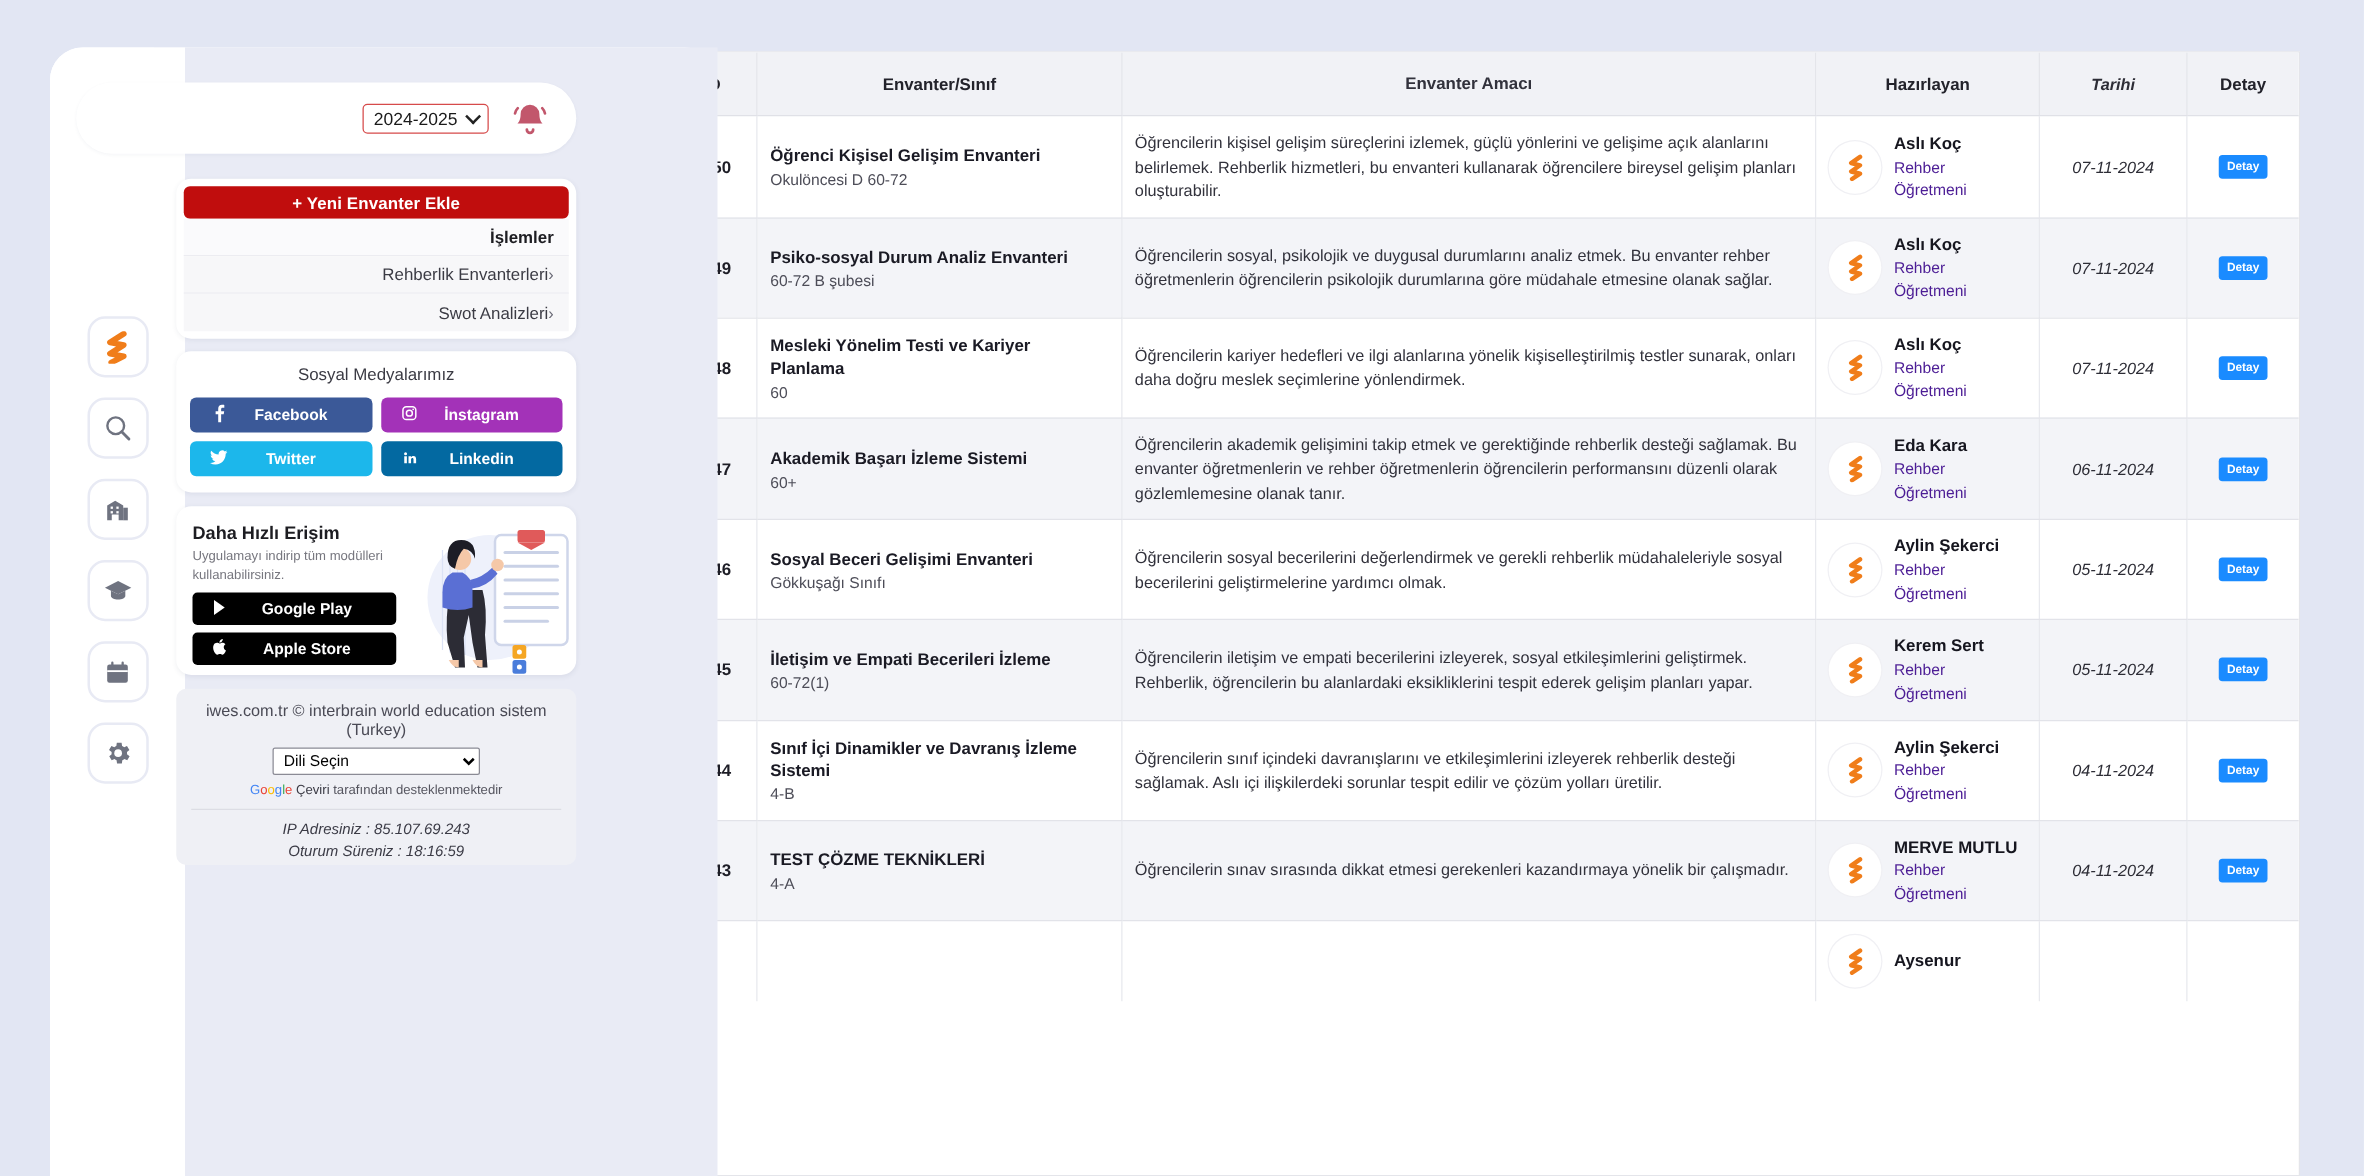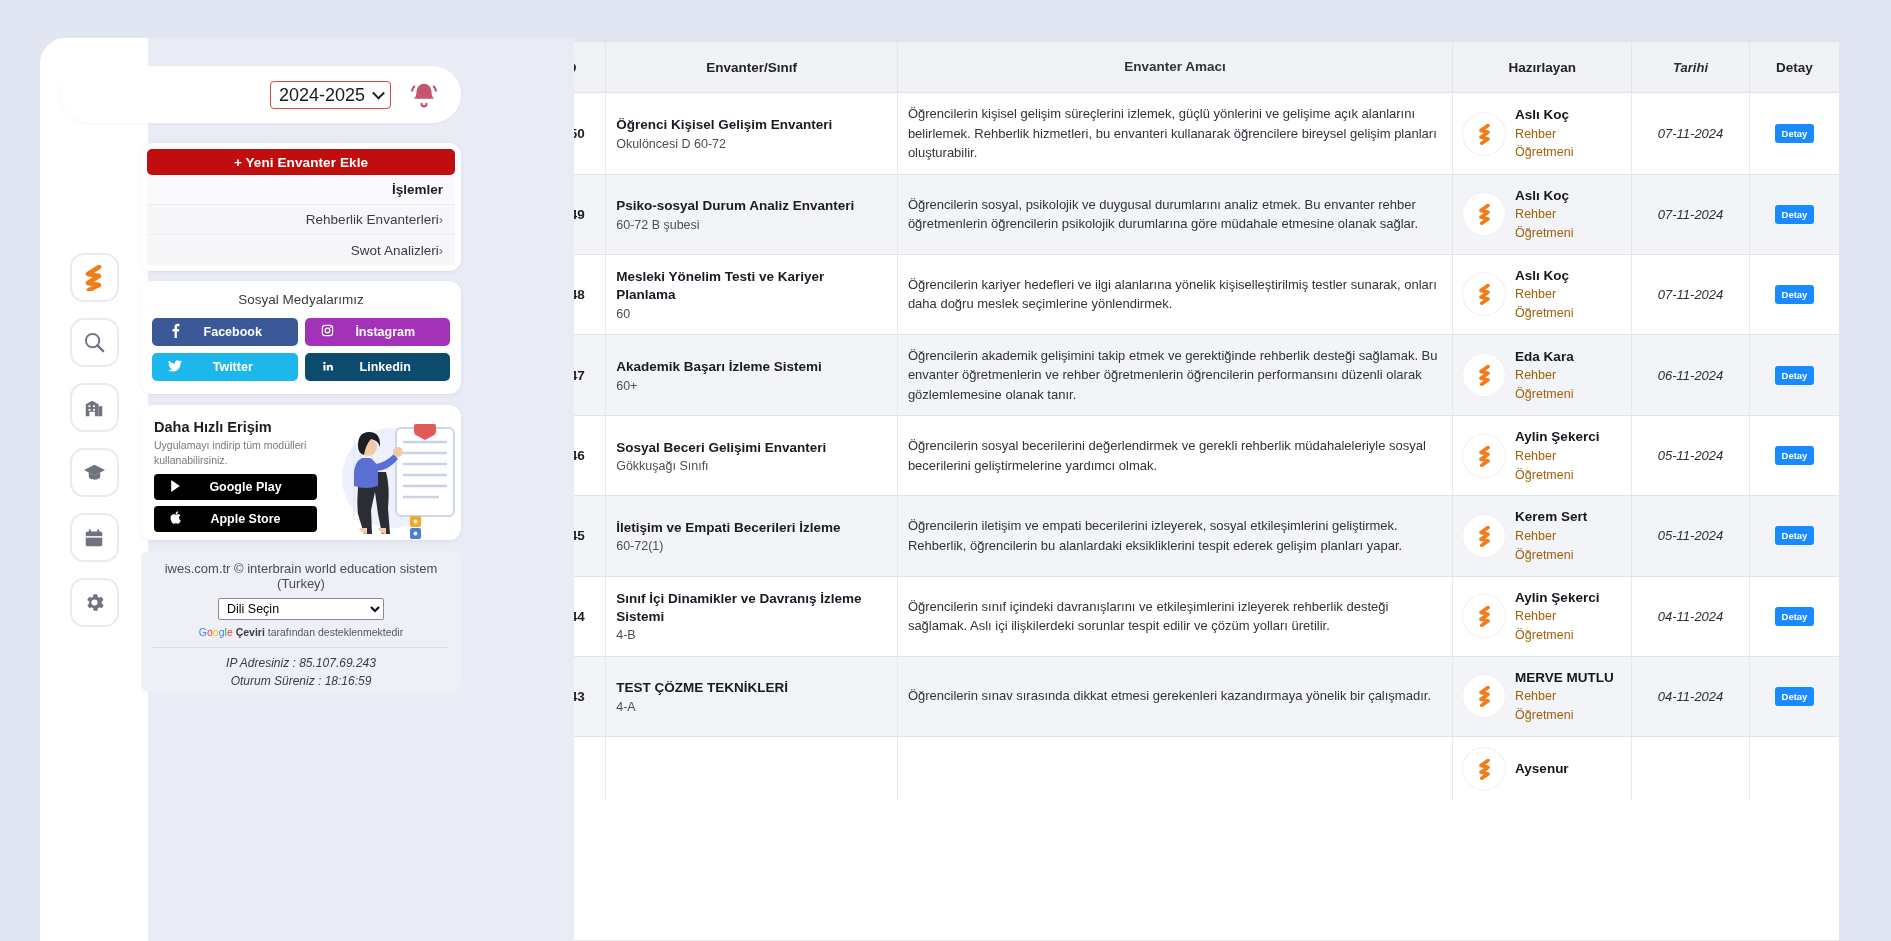--- a/index.html
+++ b/index.html
@@ -59,21 +59,21 @@
     padding-right: 22px; gap: 18px;
     box-shadow: 0 1px 3px rgba(40,50,90,.05);
   }
   .year-select {
     appearance: none;
     border: 1px solid #d64a4a;
     border-radius: 4px;
     background: #ffffff;
     color: #1a1a1a;
     font-family: "Liberation Sans", sans-serif;
-    font-size: 18px;
+    font-size: 14px;
     padding: 3px 24px 3px 8px;
     cursor: pointer;
   }
   .select-wrap { position: relative; display: inline-block; }
   .select-wrap::after {
     content: "";
     position: absolute; right: 8px; top: 50%;
     width: 7px; height: 7px;
     border-right: 2px solid #222; border-bottom: 2px solid #222;
     transform: translateY(-70%) rotate(45deg);
@@ -181,21 +181,21 @@
   .lang-sel {
     display: block; margin: 7px auto 0;
     width: 166px; height: 22px;
     font-size: 12.5px;
     font-family: "Liberation Sans", sans-serif;
     border: 1px solid #8b8b95; border-radius: 2px;
     background: #fff; padding-left: 4px; cursor: pointer;
   }
   .google-line { text-align: center; font-size: 10.5px; color: #55555f; margin-top: 6px; }
   .g-b { color: #4285F4; } .g-r { color: #EA4335; } .g-y { color: #FBBC05; } .g-g { color: #34A853; }
-  .gtr { font-weight: 700; color: #3a3a44; }
+  .gtr { font-weight: 400; color: #3a3a44; }
   .foot-div { height: 1px; background: #dcdde4; margin: 9px 12px 0; }
   .foot-ip { text-align: center; font-size: 12px; color: #3b3b46; font-style: italic; padding: 8px 0 0; }
   .foot-ip div { margin-bottom: 4px; }
 
   
   .table-wrap {
     position: absolute; left: 487px; top: 41px;
     width: 1353px; height: 900px;
     background: #ffffff;
     border: 1px solid #e4e5ea;
@@ -232,21 +232,21 @@
   .inv-sub { font-size: 12.5px; color: #4d4d58; margin-top: 3px; }
   .hz-cell { display: flex; align-items: center; gap: 10px; }
   .hz-avatar {
     width: 42px; height: 42px; border-radius: 50%;
     background: #ffffff; flex: 0 0 42px;
     display: flex; align-items: center; justify-content: center;
     box-shadow: 0 0 0 1px #f0f0f4;
   }
   .hz-txt { min-width: 0; }
   .hz-name { font-weight: 700; font-size: 13.5px; color: #16161f; line-height: 1.45; }
-  .hz-role { font-size: 12.5px; color: #a16207; line-height: 1.5; }
+  .hz-role { font-size: 12.5px; color: #4c1d95; line-height: 1.5; }
   .detay-btn {
     background: #1a8bff; color: #ffffff;
     border: none; border-radius: 3px;
     font-size: 9.5px; font-weight: 700;
     padding: 4px 7px; cursor: pointer;
     font-family: "Liberation Sans", sans-serif;
   }
   .last-partial td { border-bottom: none; }
 </style>
 </head>
@@ -365,21 +365,21 @@
       <span class="lb">İnstagram</span>
     </button>
     <button class="sbtn" style="background:#1cb7eb">
       <span class="gl">
         <svg width="14" height="12" viewBox="0 0 24 20" fill="#fff">
             <path d="M24 2.4c-.9.4-1.8.7-2.8.8 1-.6 1.8-1.6 2.2-2.7-1 .6-2 1-3.1 1.2A4.9 4.9 0 0 0 11.9 6 13.9 13.9 0 0 1 1.7.9 4.9 4.9 0 0 0 3.2 7.4c-.8 0-1.6-.2-2.2-.6 0 2.4 1.7 4.4 3.9 4.8-.7.2-1.4.2-2.1.1a4.9 4.9 0 0 0 4.6 3.4A9.9 9.9 0 0 1 0 17.4 13.9 13.9 0 0 0 7.5 19.6c9.1 0 14-7.5 14-14v-.6c1-.7 1.8-1.6 2.5-2.6z"></path>
           </svg>
       </span>
       <span class="lb">Twitter</span>
     </button>
-    <button class="sbtn" style="background:#0c4a6e">
+    <button class="sbtn" style="background:#0369a1">
       <span class="gl">
         <svg width="12" height="12" viewBox="0 0 24 24" fill="#fff">
             <path d="M4.9 3.5a2.4 2.4 0 1 1 0 4.8 2.4 2.4 0 0 1 0-4.8zM2.8 9.9h4.2V21H2.8zM9.6 9.9h4v1.5c.6-1 1.9-2 3.8-2 3 0 4.4 1.9 4.4 5.3V21h-4.2v-5.7c0-1.5-.5-2.5-1.8-2.5-1 0-1.7.7-2 1.4-.1.2-.1.6-.1.9V21H9.6z"></path>
           </svg>
       </span>
       <span class="lb">Linkedin</span>
     </button>
   </div>
 </div>
 

